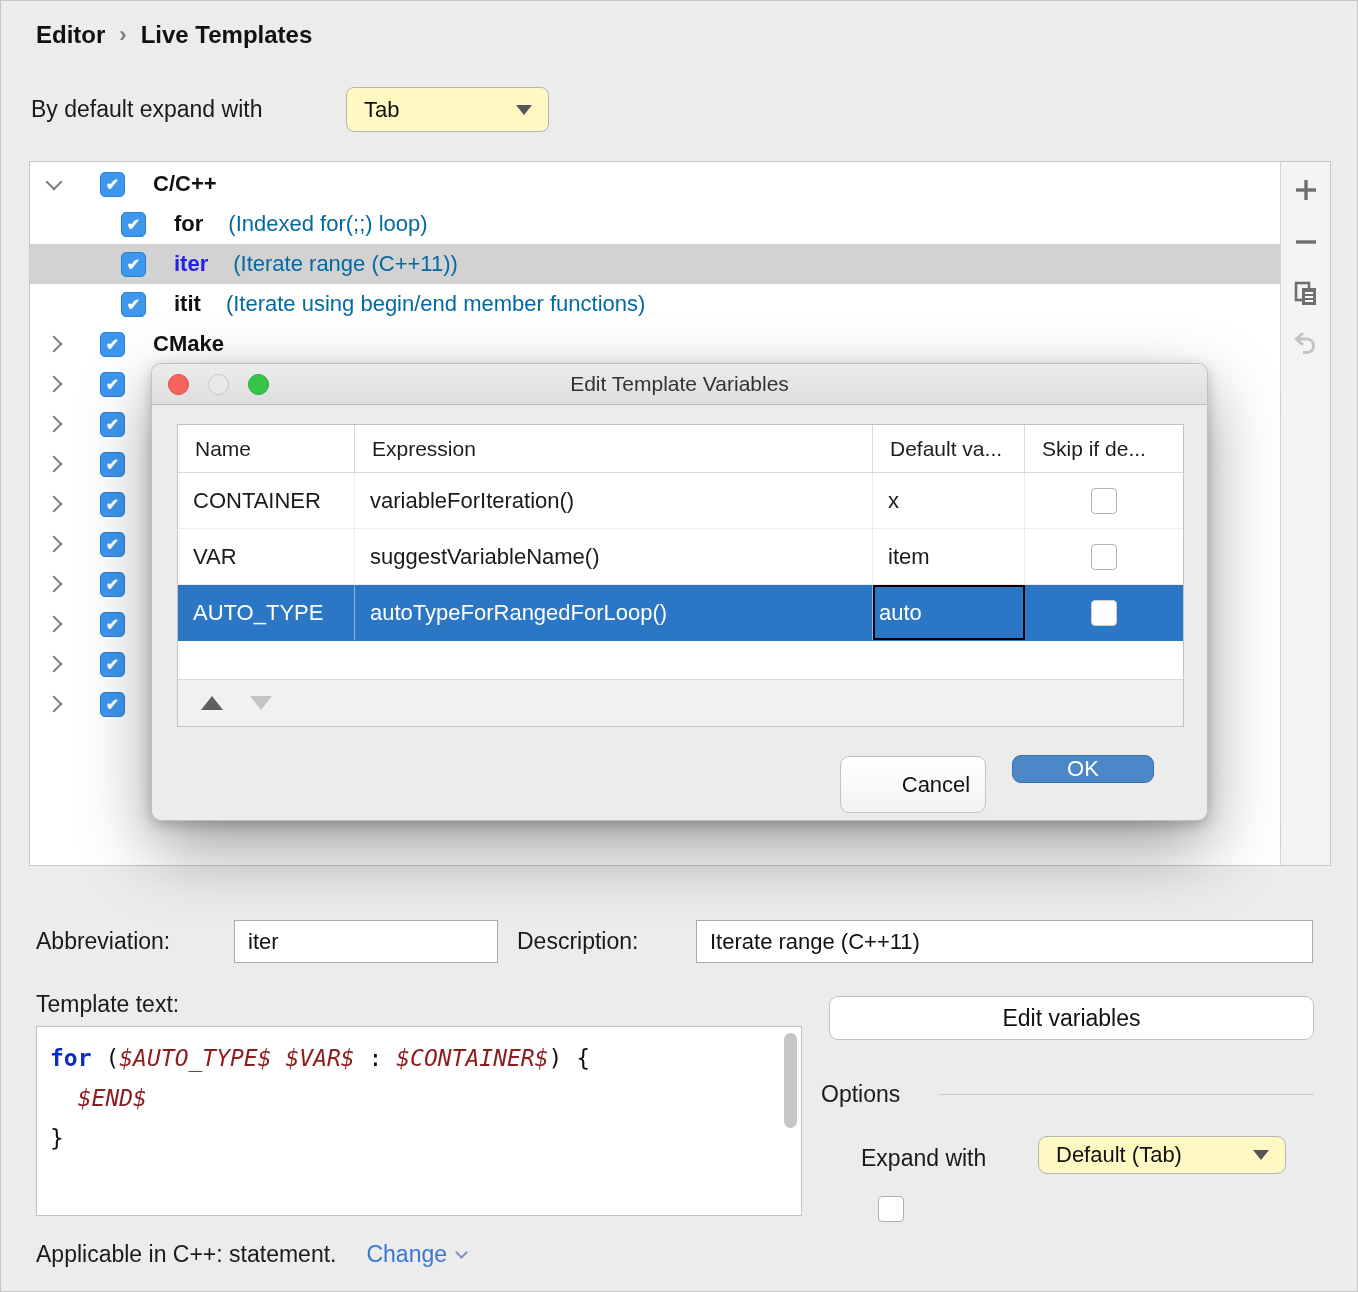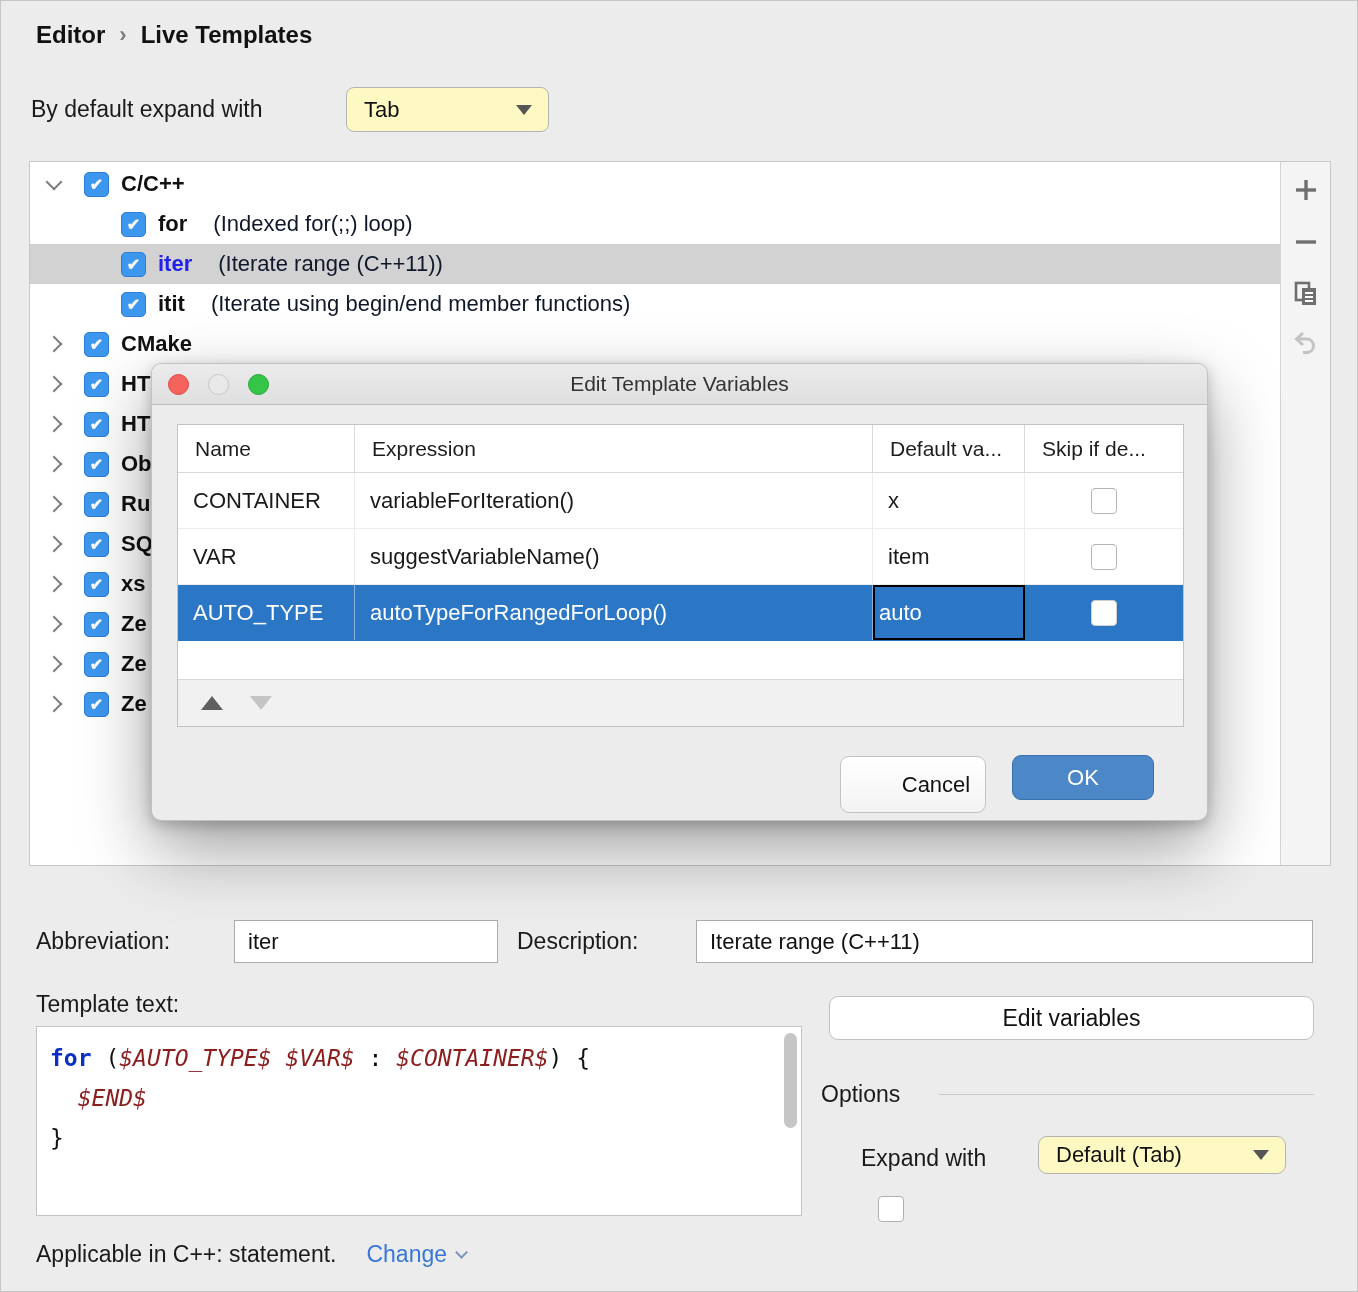--- a/index.html
+++ b/index.html
@@ -11,32 +11,32 @@
   .breadcrumb { position:absolute; left:35px; top:20px; font-size:24px; font-weight:bold; color:#111; display:flex; align-items:center; gap:14px; }
   .breadcrumb .sep { color:#7c7c7c; font-weight:bold; font-size:22px; }
   .expand-label { position:absolute; left:30px; top:95px; font-size:23px; color:#1a1a1a; }
   .select { background:#fef9c3; border:1px solid #b3b3b3; border-radius:8px; display:flex; align-items:center; justify-content:space-between; padding:0 16px 0 17px; }
   .sel-top { position:absolute; left:345px; top:86px; width:203px; height:45px; font-size:22px; color:#111; }
   .caret { width:0; height:0; border-left:8px solid transparent; border-right:8px solid transparent; border-top:10px solid #555; }
 
   
   .tree-panel { position:absolute; left:28px; top:160px; width:1302px; height:705px; background:#fff; border:1px solid #c7c7c7; }
   .tree-rows { position:absolute; left:0; top:2px; right:50px; }
-  .trow { height:40px; display:flex; align-items:center; font-size:22px; }
+  .trow { height:40px; display:flex; align-items:center; font-size:22px;gap:16px; }
   .trow.sel { background:#d2d2d2; }
   .trow.lvl0 { padding-left:18px; }
   .trow.lvl1 { padding-left:91px; }
   .chev { width:12px; height:12px; border-right:2.5px solid #7f7f7f; border-bottom:2.5px solid #7f7f7f; margin-right:24px; flex:0 0 auto; }
   .chev.down { transform:rotate(45deg); margin-top:-4px; }
   .chev.right { transform:rotate(-45deg); }
   .cb { width:25px; height:25px; border-radius:5px; background:#3e97ef; border:1px solid #2d7fd4; color:#fff; display:flex; align-items:center; justify-content:center; flex:0 0 auto; }
   .cb.checked::after { content:"✔"; font-size:16px; font-weight:bold; }
   .tlabel { font-weight:bold; color:#111; margin-left:12px; white-space:nowrap; }
   .tlabel.blue { color:#2222e8; }
-  .tdesc { color:#0f172a; margin-left:26px; white-space:nowrap; }
+  .tdesc { color:#0369a1; margin-left:9px; white-space:nowrap; }
 
   .tree-toolbar { position:absolute; right:0; top:0; width:50px; height:100%; background:#f4f4f4; border-left:1px solid #d4d4d4; display:flex; flex-direction:column; align-items:center; }
   .ticon { width:28px; height:28px; display:flex; align-items:center; justify-content:center; }
   .ticon.add { margin-top:14px; } .ticon.remove { margin-top:24px; } .ticon.dup { margin-top:24px; } .ticon.revert { margin-top:22px; }
 
   
   .dialog { position:absolute; left:150px; top:362px; width:1057px; height:458px; background:#ececec; border-radius:10px; box-shadow:0 28px 70px rgba(0,0,0,.38), 0 4px 14px rgba(0,0,0,.22); border:1px solid rgba(0,0,0,.18); }
   .titlebar { position:relative; height:41px; border-radius:9px 9px 0 0; background:linear-gradient(#ebebeb,#dfdfdf); border-bottom:1px solid #bdbdbd; display:flex; align-items:center; justify-content:center;text-align:center; }
   .title { font-size:21px; color:#333; font-weight:500; }
   .lights { position:absolute; left:16px; top:0; height:100%; display:flex; align-items:center; gap:19px; }
@@ -61,21 +61,21 @@
   .cb2 { width:26px; height:26px; background:#fff; border:1.5px solid #b4b4b4; border-radius:4px; }
   .vrow.sel .cb2 { border-color:#cfcfcf; }
   .vfill { flex:1; background:#fff; }
   .vtoolbar { height:47px; background:#f1f1f1; border-top:1px solid #d8d8d8; display:flex; align-items:center; gap:27px; padding-left:23px; }
   .tri-up { width:0; height:0; border-left:11px solid transparent; border-right:11px solid transparent; border-bottom:14px solid #5f5f5f; }
   .tri-down { width:0; height:0; border-left:11px solid transparent; border-right:11px solid transparent; border-top:14px solid #c4c4c4; }
 
   .help-btn { position:absolute; left:28px; top:753px; width:42px; height:42px; border-radius:50%; background:#fff; border:1.5px solid #c4c4c4; color:#9a9a9a; font-size:24px; display:flex; align-items:center; justify-content:center; }
   .btn { border-radius:9px; display:flex; align-items:center; justify-content:center; font-size:22px; }
   .btn.cancel { position:absolute; left:688px; top:392px; width:146px; height:57px; background:linear-gradient(#ffffff,#f3f3f3); border:1px solid #c2c2c2; color:#111;padding-left:46px; }
-  .btn.ok { position:absolute; left:860px; top:391px; width:142px; height:45px; background:#4c87c8; border:1px solid #3a70ab; color:#fff; font-weight:500; }
+  .btn.ok { position:absolute; left:860px; top:391px; width:142px; height:28px; background:#4c87c8; border:1px solid #3a70ab; color:#fff; font-weight:500; }
 
   
   .flabel { position:absolute; font-size:23px; color:#1a1a1a; }
   .tinput { position:absolute; height:43px; background:#fff; border:1.5px solid #ababab; font-size:22px; color:#111; display:flex; align-items:center; padding-left:13px; }
   .editor { position:absolute; left:35px; top:1025px; width:766px; height:190px; background:#fff; border:1px solid #c3c3c3; font-family:"DejaVu Sans Mono", monospace; font-size:23px; padding:11px 0 0 13px; }
   .cline { line-height:40px; white-space:pre; }
   .kw { color:#0b2fc4; font-weight:bold; }
   .var { color:#8c1e1e; font-style:italic; }
   .pl { color:#111; }
   .scrollthumb { position:absolute; right:4px; top:6px; width:13px; height:95px; background:#c6c6c6; border-radius:7px; }

